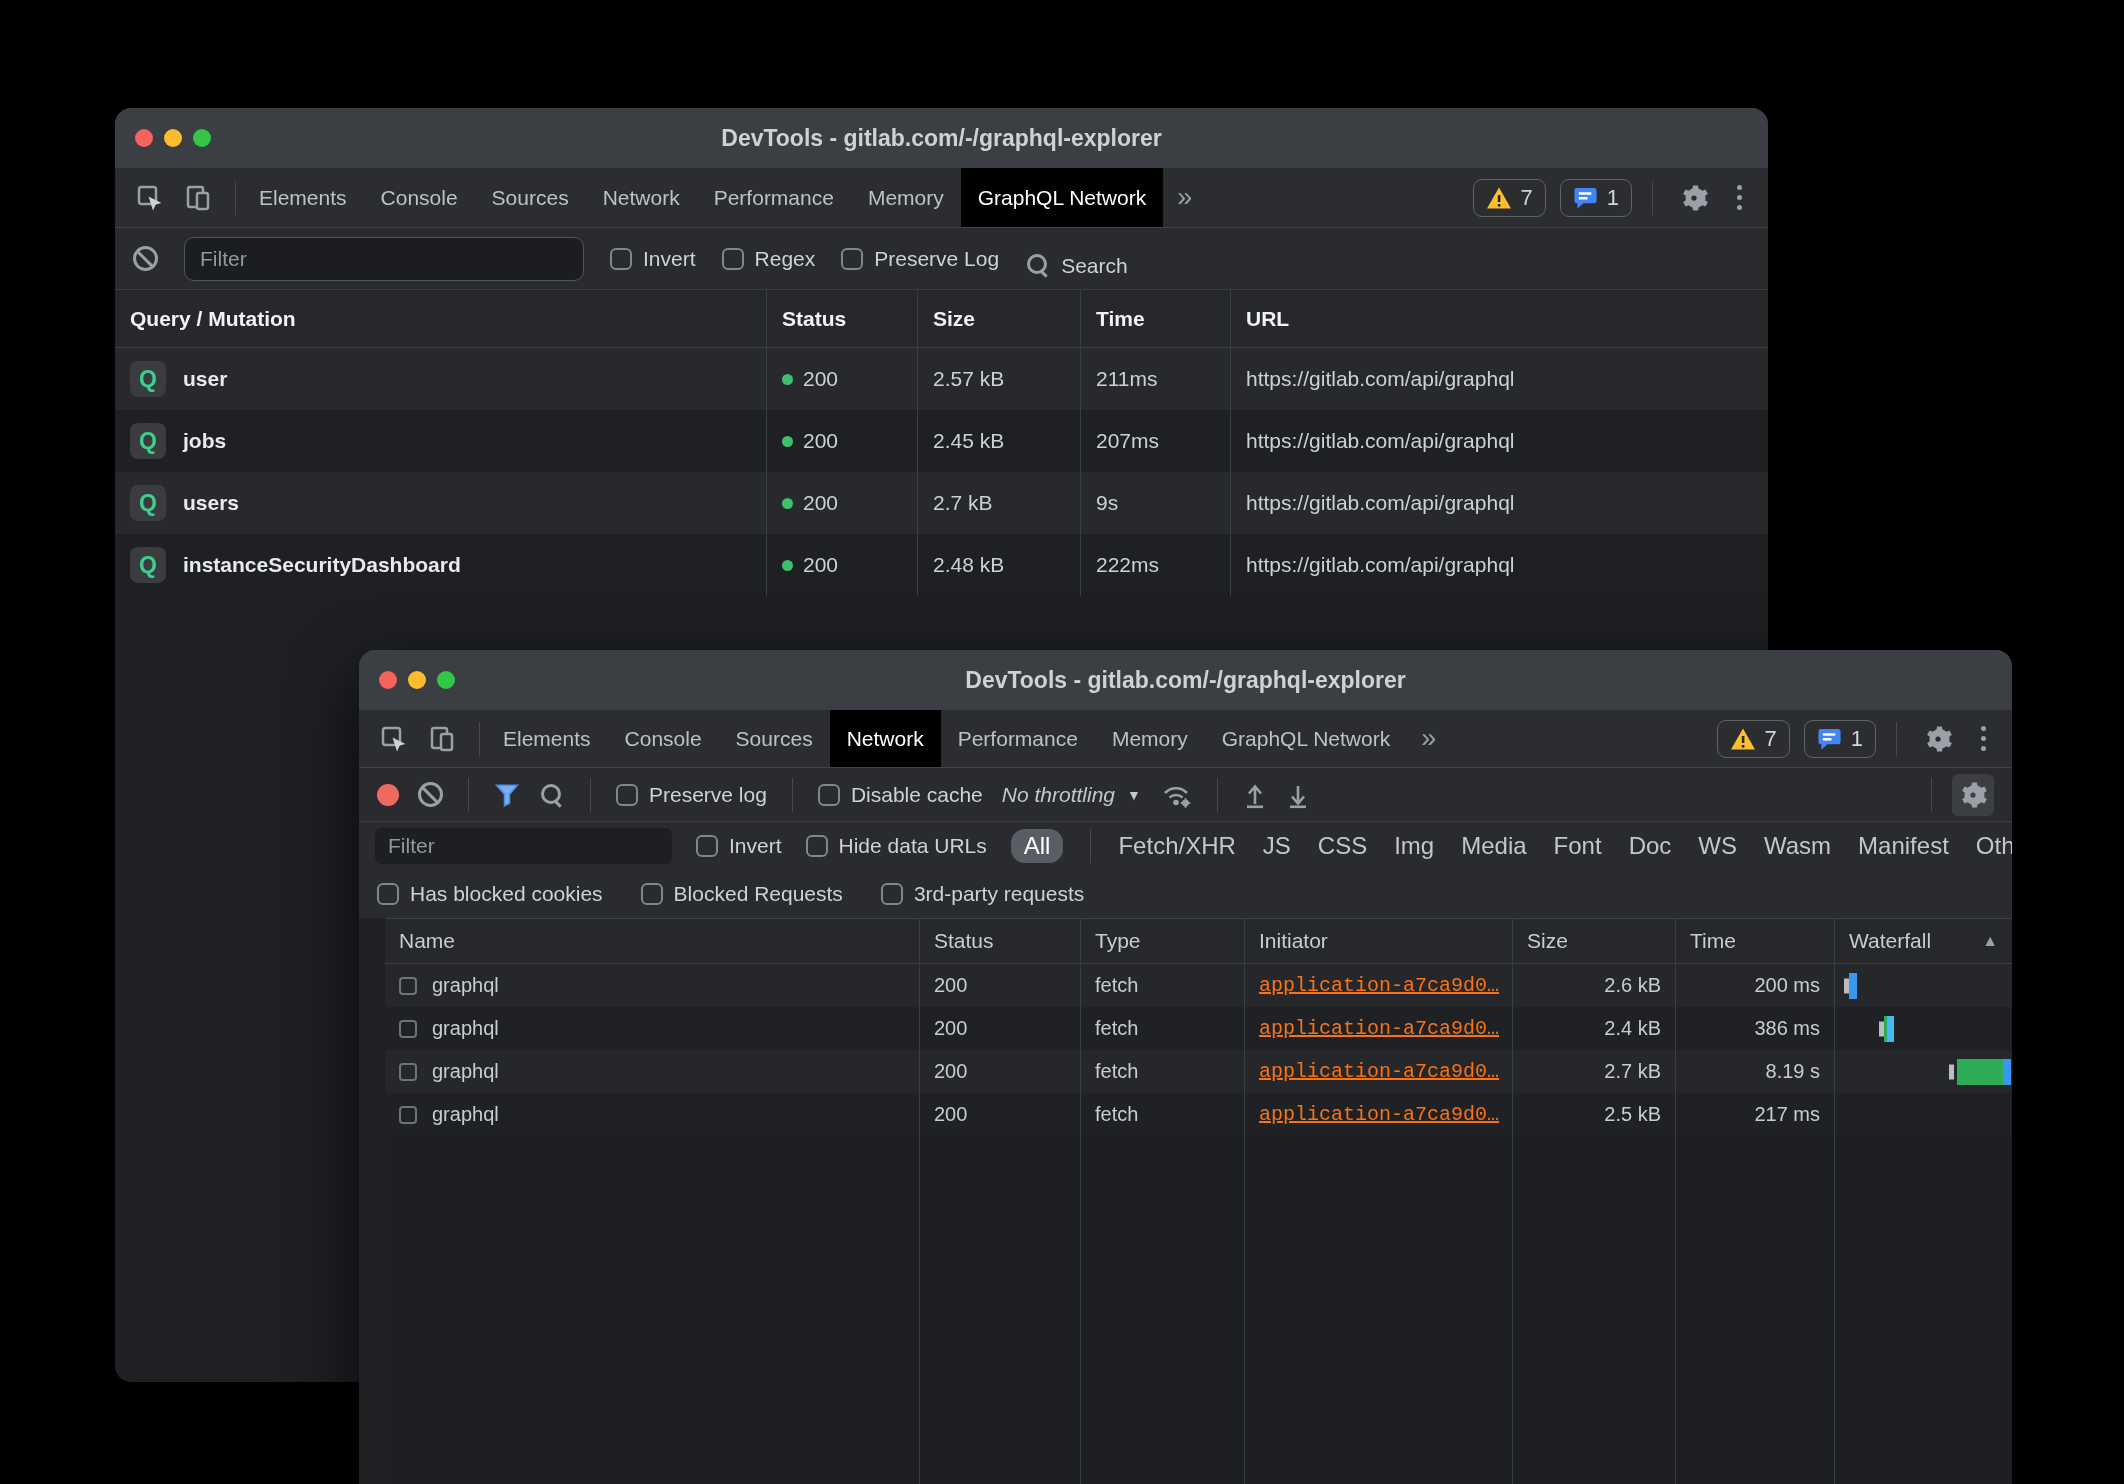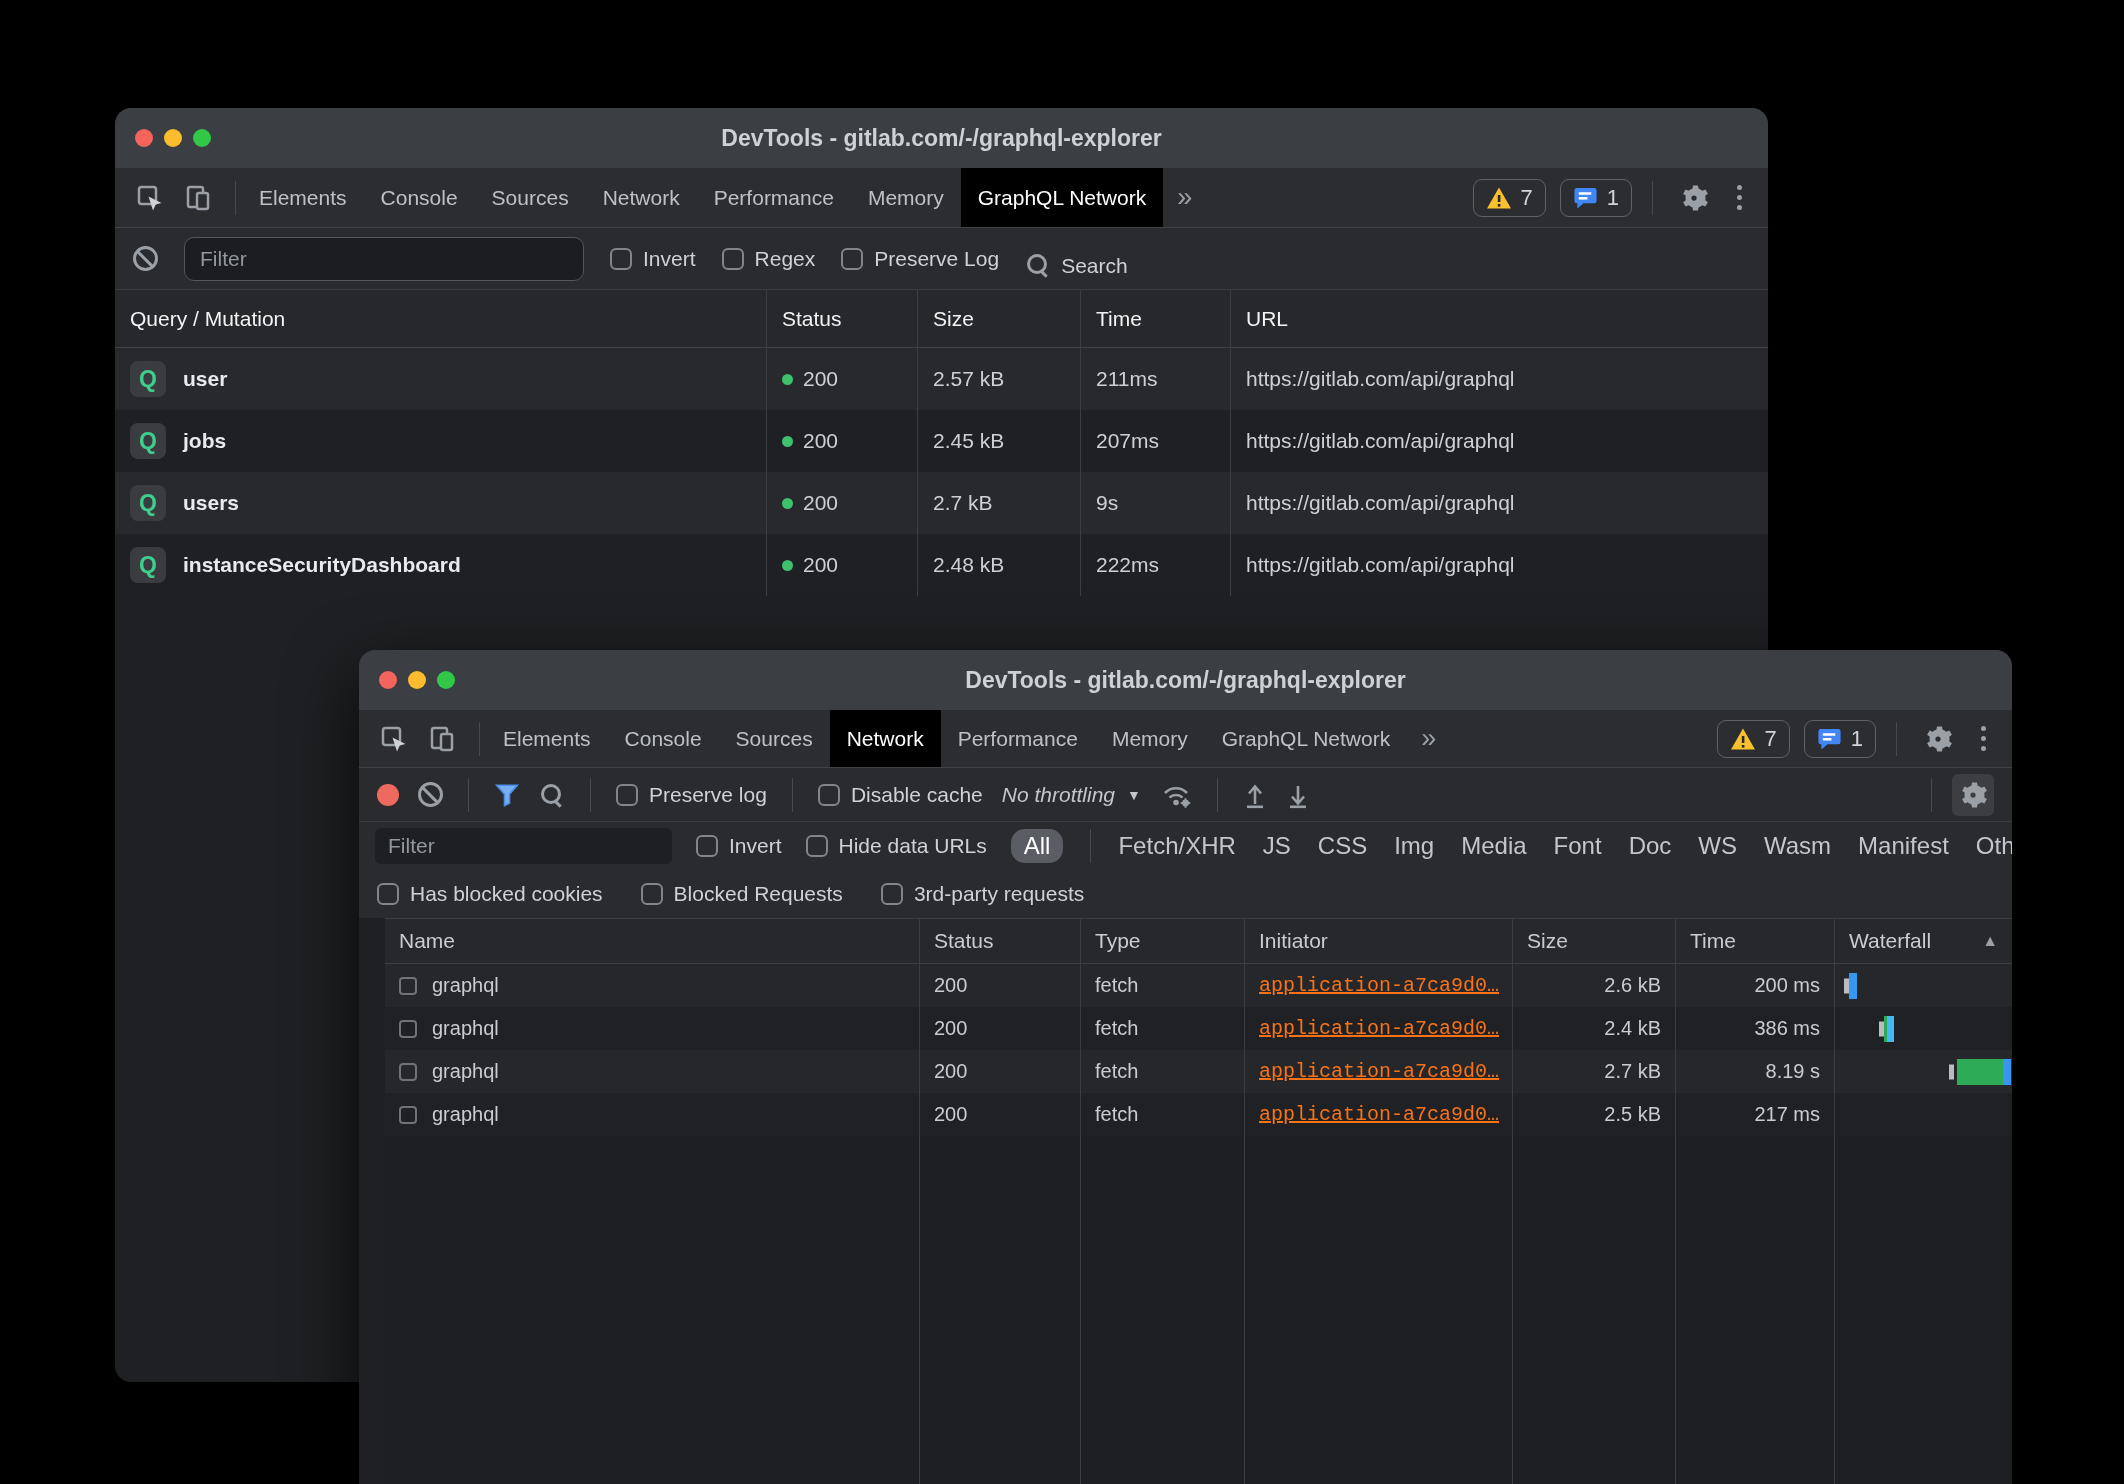--- a/index.html
+++ b/index.html
@@ -53,21 +53,21 @@
   .cb-label { display:flex; align-items:center; gap:11px; font-size:21px; color:#ced1d5; white-space:nowrap; }
 
   
   .gq-filter-row { height:62px; background:#292b2f; border-bottom:1px solid #3a3d41; display:flex; align-items:center; gap:26px; padding:0 18px; flex:none; }
   .filter-input { width:400px; height:44px; background:#1b1d20; border:1px solid #53565b; border-radius:10px; color:#d5d7da; font-size:21px; padding:0 15px; outline:none; font-family:"Liberation Sans",sans-serif; }
   .filter-input::placeholder { color:#9298a0; }
   .search-item { display:flex; align-items:flex-end; gap:10px; font-size:21px; color:#ced1d5;margin-top:12px; }
 
   .gq-grid { display:grid; grid-template-columns:651px 151px 163px 150px 1fr; }
   .gq-head { height:58px; background:#26282b; border-bottom:1px solid #3e4145; }
-  .gq-head .cell { display:flex; align-items:center; padding:0 15px; font-size:21px; font-weight:normal; color:#f1f3f4; }
+  .gq-head .cell { display:flex; align-items:center; padding:0 15px; font-size:21px; font-weight:bold; color:#f1f3f4; }
   .gq-row { height:62px; }
   .gq-row .cell { display:flex; align-items:center; padding:0 15px; font-size:21px; color:#cdd1d5; overflow:hidden; white-space:nowrap; }
   .gq-grid .cell + .cell { border-left:1px solid #3a3d41; }
   .gq-row.odd { background:#28292c; }
   .gq-row.even { background:#1e2023; }
   .q-badge { width:36px; height:36px; border-radius:8px; background:#3a3c40; color:#3ecf8e; font-weight:bold; font-size:23px; display:flex; align-items:center; justify-content:center; margin-right:17px; flex:none; }
   .gq-name { font-weight:bold; color:#e8eaed; }
   .status-dot { width:11px; height:11px; border-radius:50%; background:#3fc06c; margin-right:10px; flex:none; }
 
   

